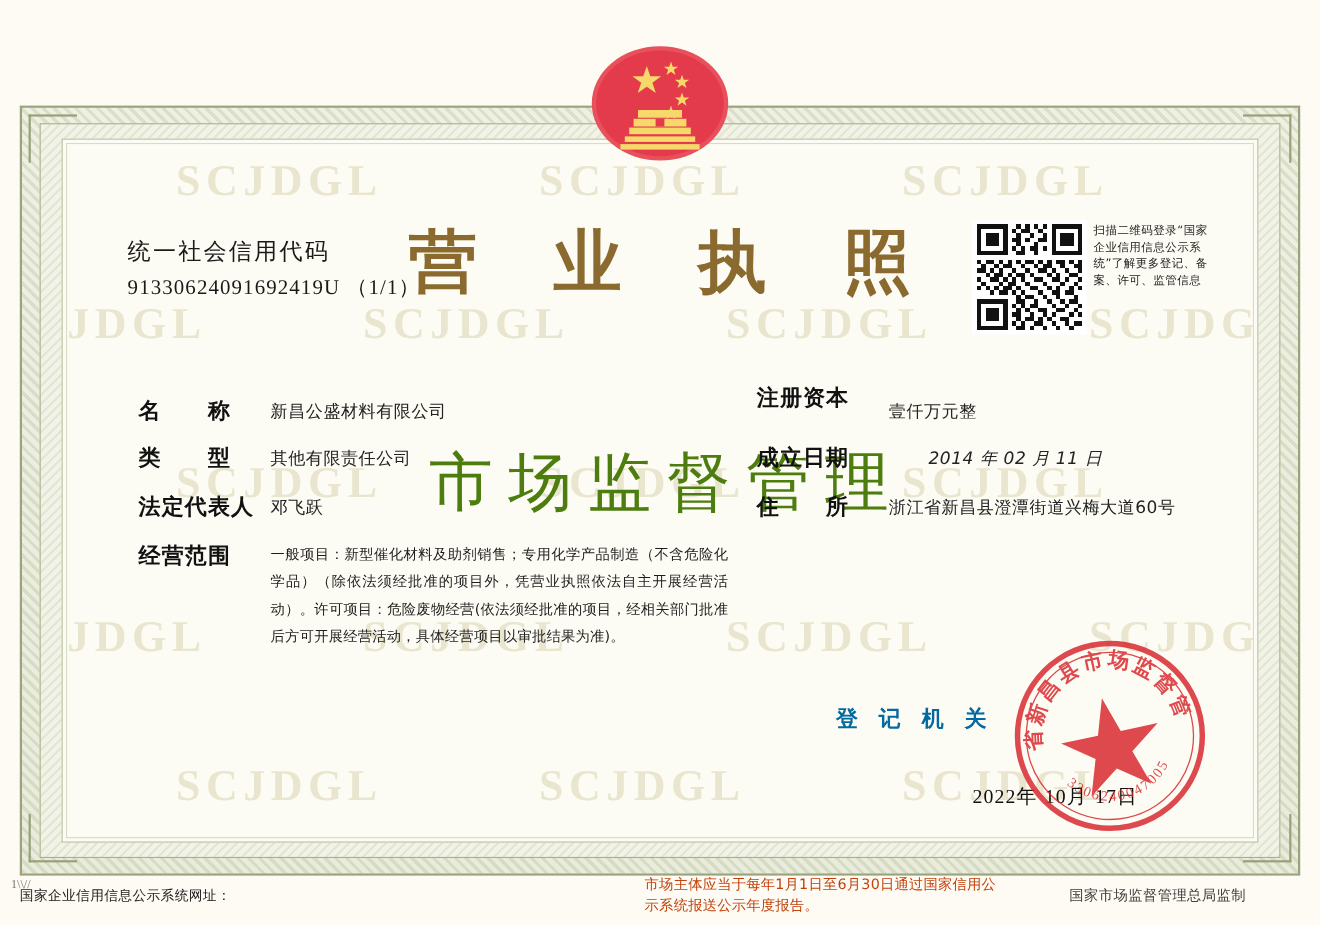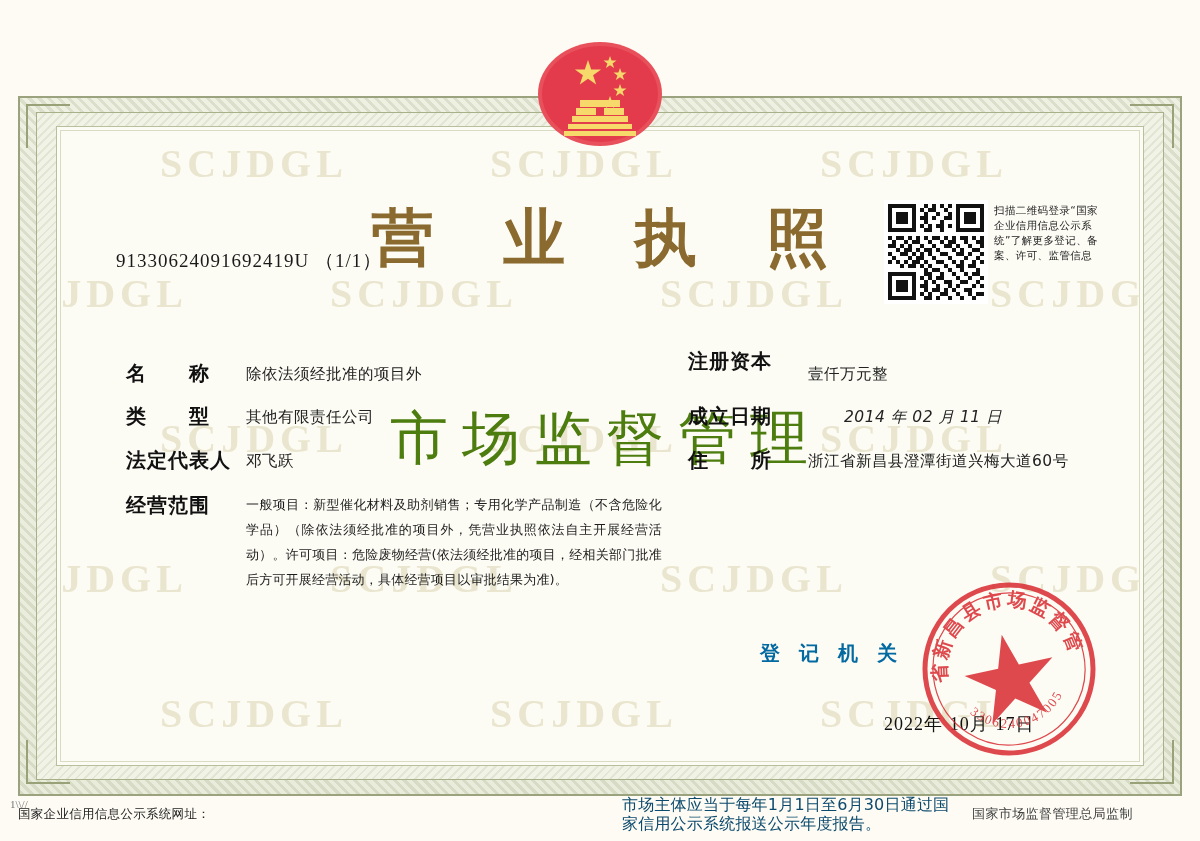--- a/index.html
+++ b/index.html
@@ -250,25 +250,24 @@
   }
   .bottom-left .url {
     font-family: "Liberation Serif", serif;
     font-size: 12px;
   }
   .bottom-center {
     position: absolute;
     left: 586px; top: 795px;
     width: 330px;
     font-family: "DejaVu Sans", "Liberation Sans", sans-serif;
-    font-size: 16px;
+    font-size: 13px;
     line-height: 19px;
-    color: #0c4a6e;
+    color: #c2410c;
     letter-spacing: 0.2px;
-    margin-left: 36px;
   }
   .bottom-right {
     position: absolute;
     left: 972px; top: 805px;
     font-family: "DejaVu Sans", "Liberation Sans", sans-serif;
     font-size: 13px;
     color: #404040;
     letter-spacing: 0.4px;
   }
   .scan-artifact {
@@ -333,20 +332,21 @@
         <rect x="52" y="68" width="40" height="7"></rect>
         <rect x="68" y="76" width="8" height="7" fill="#e43b4c"></rect>
         <rect x="40" y="92" width="64" height="5"></rect>
         <rect x="36" y="99" width="72" height="5"></rect>
       </g>
     </svg>
   </div>
 
   <div class="title">营 业 执 照</div>
 
+  <div class="code-label">统一社会信用代码</div>
   <div class="code-value">91330624091692419U （1/1）</div>
 
   <div class="qr">
     <svg width="104" height="104" viewBox="0 0 26 26" shape-rendering="crispEdges">
       <rect width="26" height="26" fill="#ffffff"></rect>
       <g fill="#111111">
 
         <rect x="1" y="1" width="7" height="7"></rect>
           <rect x="2" y="2" width="5" height="5" fill="#fff"></rect>
           <rect x="3" y="3" width="3" height="3"></rect>
@@ -491,21 +491,21 @@
           <rect x="13" y="24" width="1" height="1"></rect>
           <rect x="16" y="24" width="1" height="1"></rect>
         <rect x="19" y="24" width="1" height="1"></rect>
           <rect x="22" y="24" width="1" height="1"></rect>
       </g>
     </svg>
   </div>
   <div class="qr-note">扫描二维码登录“国家企业信用信息公示系统”了解更多登记、备案、许可、监管信息</div>
 
   <div class="field-label lbl-name">名　　称</div>
-  <div class="field-value val-name">除依法须经批准的项目外</div>
+  <div class="field-value val-name">新昌公盛材料有限公司</div>
 
   <div class="field-label lbl-type">类　　型</div>
   <div class="field-value val-type">其他有限责任公司</div>
 
   <div class="field-label lbl-rep">法定代表人</div>
   <div class="field-value val-rep">邓飞跃</div>
 
   <div class="field-label lbl-scope">经营范围</div>
   <div class="scope-text">一般项目：新型催化材料及助剂销售；专用化学产品制造（不含危险化学品）（除依法须经批准的项目外，凭营业执照依法自主开展经营活动）。许可项目：危险废物经营(依法须经批准的项目，经相关部门批准后方可开展经营活动，具体经营项目以审批结果为准)。</div>
 

